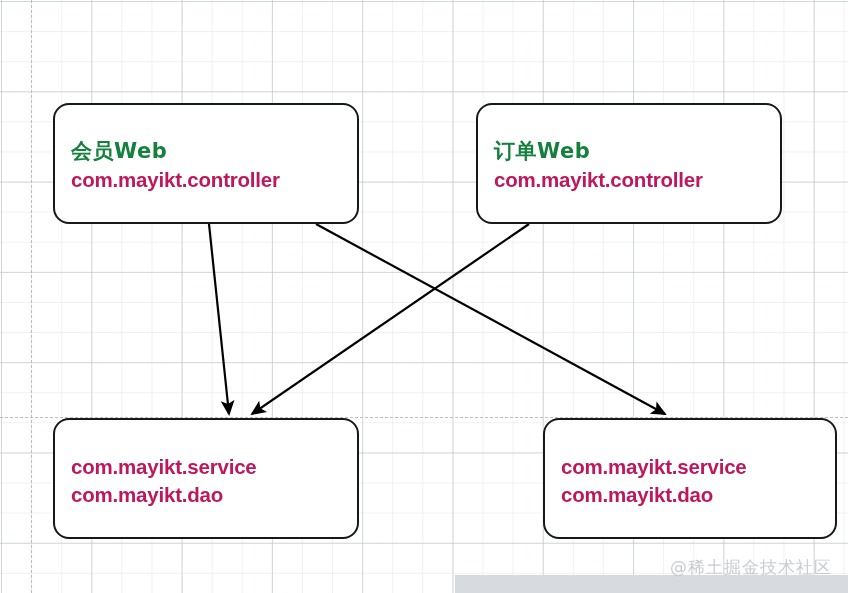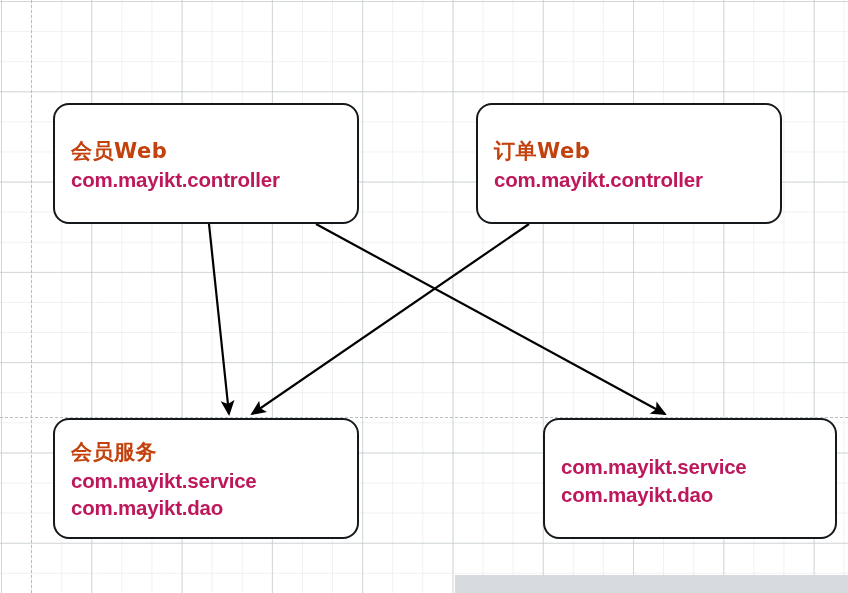--- a/index.html
+++ b/index.html
@@ -57,21 +57,21 @@
     padding: 14px 16px 10px 16px;
     display: flex;
     flex-direction: column;
     justify-content: center;
     z-index: 3;
   }
   .node .title {
     font-family: "DejaVu Sans", sans-serif;
     font-size: 21px;
     font-weight: 700;
-    color: #c2410c;
+    color: #15803d;
     line-height: 1.32;
     letter-spacing: 0.5px;
     white-space: nowrap;
   }
   .node .pkg {
     font-family: Liberation Sans, sans-serif;
     font-size: 20.5px;
     font-weight: 700;
     color: #be185d;
     line-height: 1.34;
@@ -145,26 +145,26 @@
     <div class="title">会员Web</div>
     <div class="pkg">com.mayikt.controller</div>
   </div>
 
   <div class="node" id="node-order-web">
     <div class="title">订单Web</div>
     <div class="pkg">com.mayikt.controller</div>
   </div>
 
   <div class="node" id="node-member-svc">
-    <div class="title">会员服务</div>
     <div class="pkg">com.mayikt.service</div>
     <div class="pkg">com.mayikt.dao</div>
   </div>
 
   <div class="node" id="node-order-svc">
     <div class="pkg">com.mayikt.service</div>
     <div class="pkg">com.mayikt.dao</div>
   </div>
 
+  <div id="watermark">@稀土掘金技术社区</div>
 
   <div id="bottom-bar"></div>
 
 </div>
 
 </body></html>

